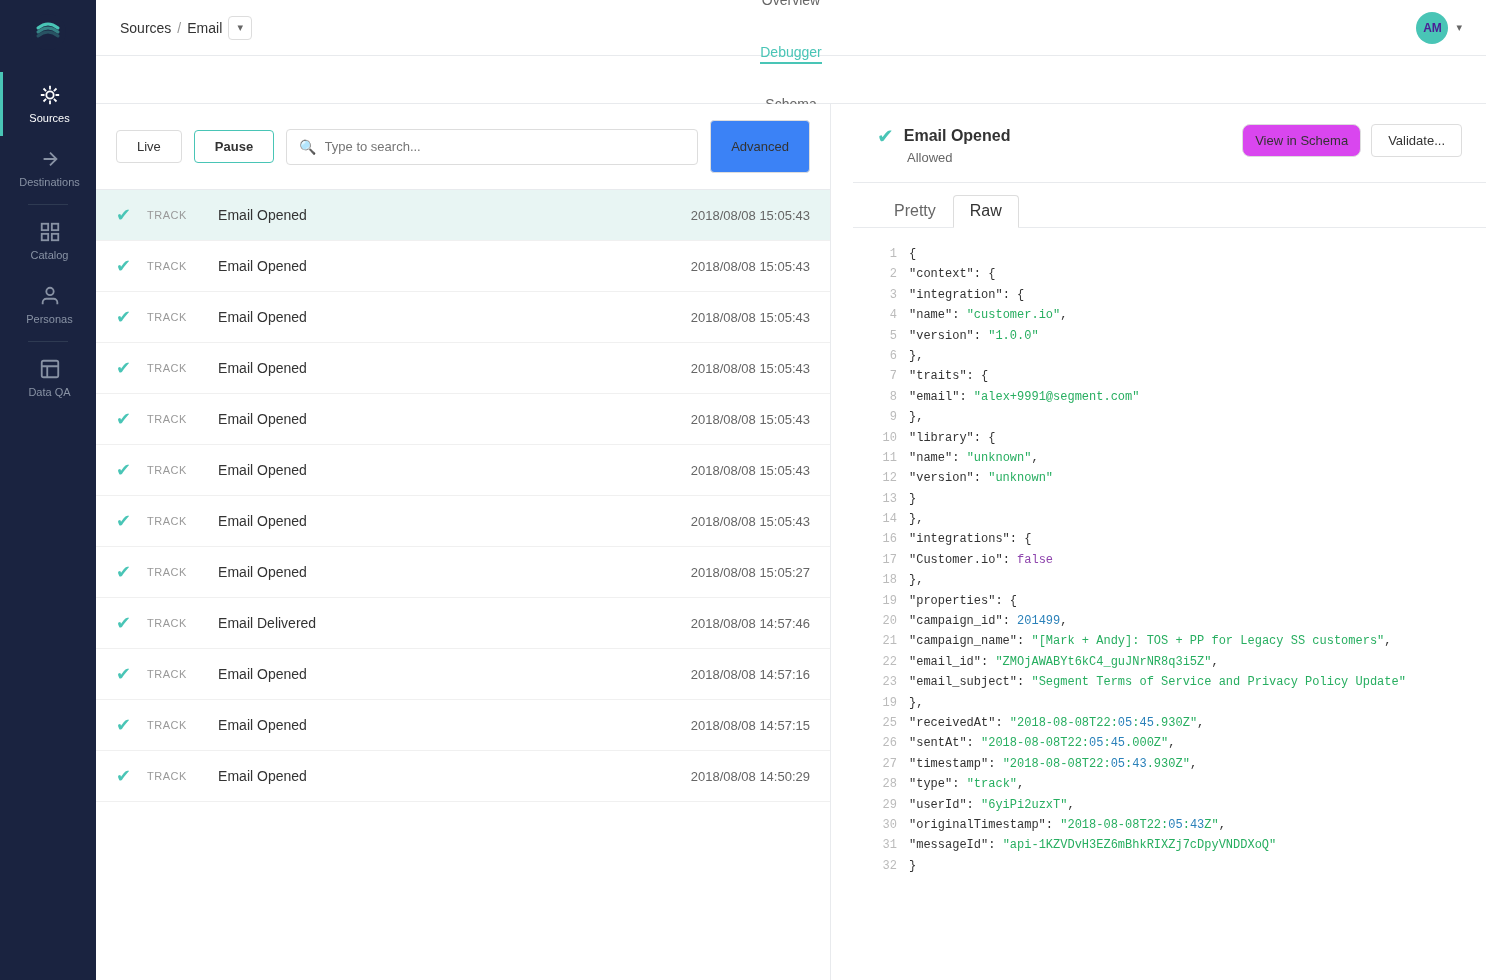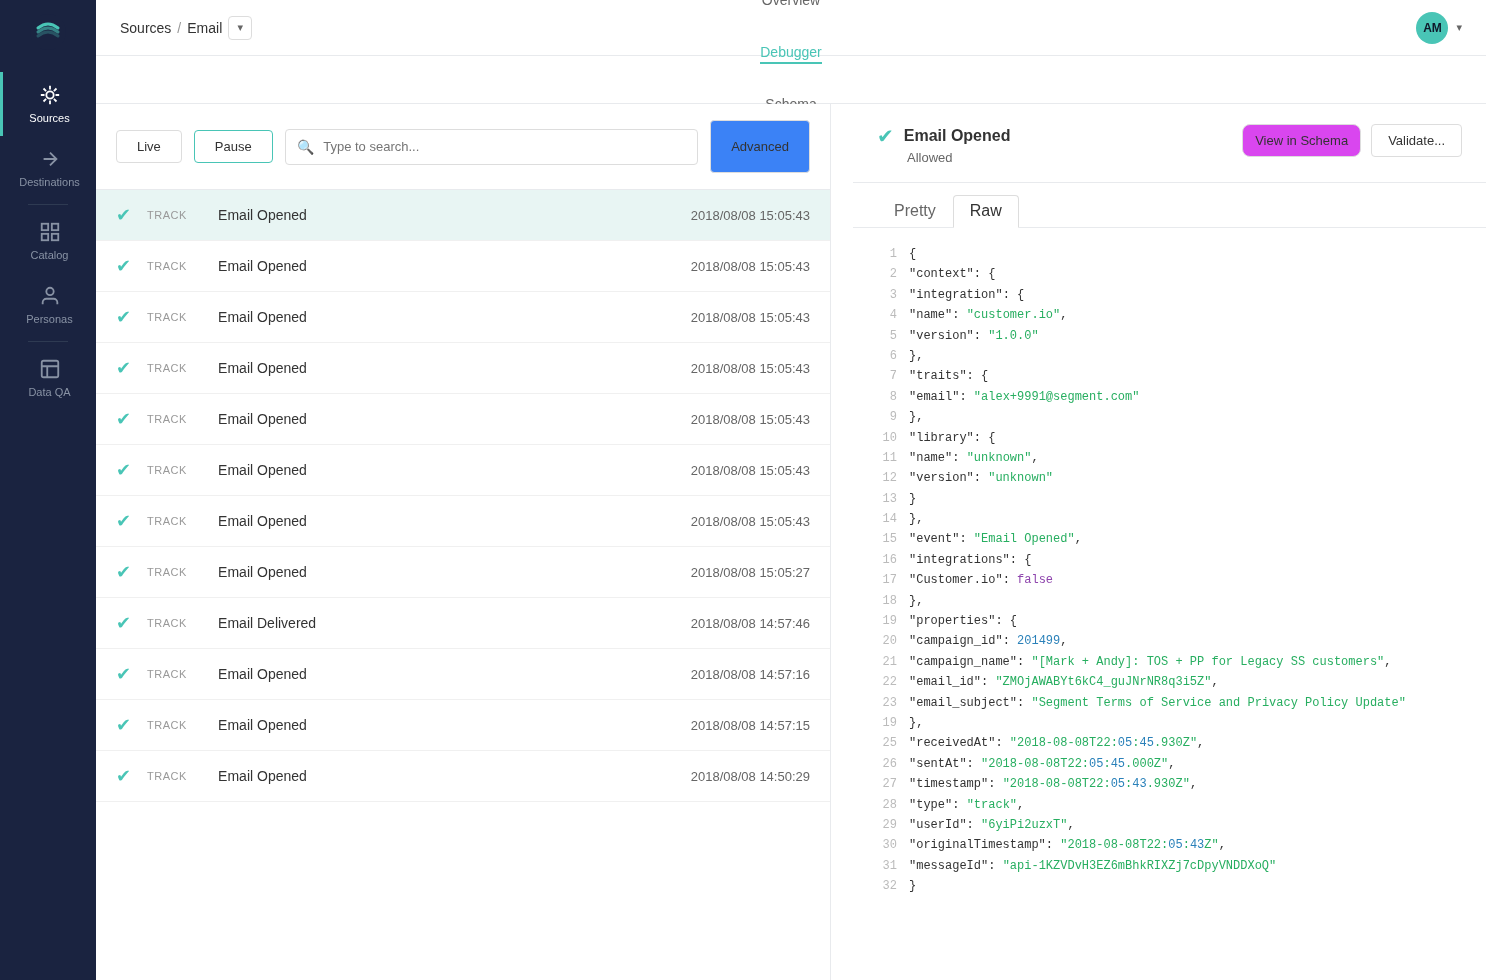--- a/index.html
+++ b/index.html
@@ -78,21 +78,21 @@
       align-items: center;
       justify-content: center;
       cursor: pointer;
       color: #666;
       font-size: 11px;
     }
     .user-avatar {
       width: 32px; height: 32px;
       border-radius: 50%;
       background: #49c5b6;
-      color: #0f172a;
+      color: #4c1d95;
       display: flex;
       align-items: center;
       justify-content: center;
       font-size: 12px;
       font-weight: 600;
       cursor: pointer;
       margin-left: 36px;
     }
     .user-section { display: flex; align-items: center; gap: 8px; }
     .user-chevron { color: #666; font-size: 11px; cursor: pointer; }
@@ -160,21 +160,21 @@
       color: #333;
     }
     .btn-pause {
       padding: 8px 20px;
       border: 1px solid #49c5b6;
       border-radius: 4px;
       background: #fff;
       cursor: pointer;
       font-size: 13px;
       color: #333;
-      font-weight: 400;
+      font-weight: 700;
     }
     .search-wrap {
       flex: 1;
       display: flex;
       align-items: center;
       border: 1px solid #ddd;
       border-radius: 4px;
       padding: 0 12px;
       height: 36px;
       background: #fff;
@@ -555,24 +555,20 @@
           </div>
           <div class="json-line">
             <span class="json-ln">13</span>
             <span class="json-code">    }</span>
           </div>
           <div class="json-line">
             <span class="json-ln">14</span>
             <span class="json-code">  },</span>
           </div>
           <div class="json-line">
-            <span class="json-ln">15</span>
-            <span class="json-code">  <span class="json-key">"event"</span>: <span class="json-val-str">"Email Opened"</span>,</span>
-          </div>
-          <div class="json-line">
             <span class="json-ln">16</span>
             <span class="json-code">  <span class="json-key">"integrations"</span>: {</span>
           </div>
           <div class="json-line">
             <span class="json-ln">17</span>
             <span class="json-code">    <span class="json-key">"Customer.io"</span>: <span class="json-val-bool">false</span></span>
           </div>
           <div class="json-line">
             <span class="json-ln">18</span>
             <span class="json-code">  },</span>

